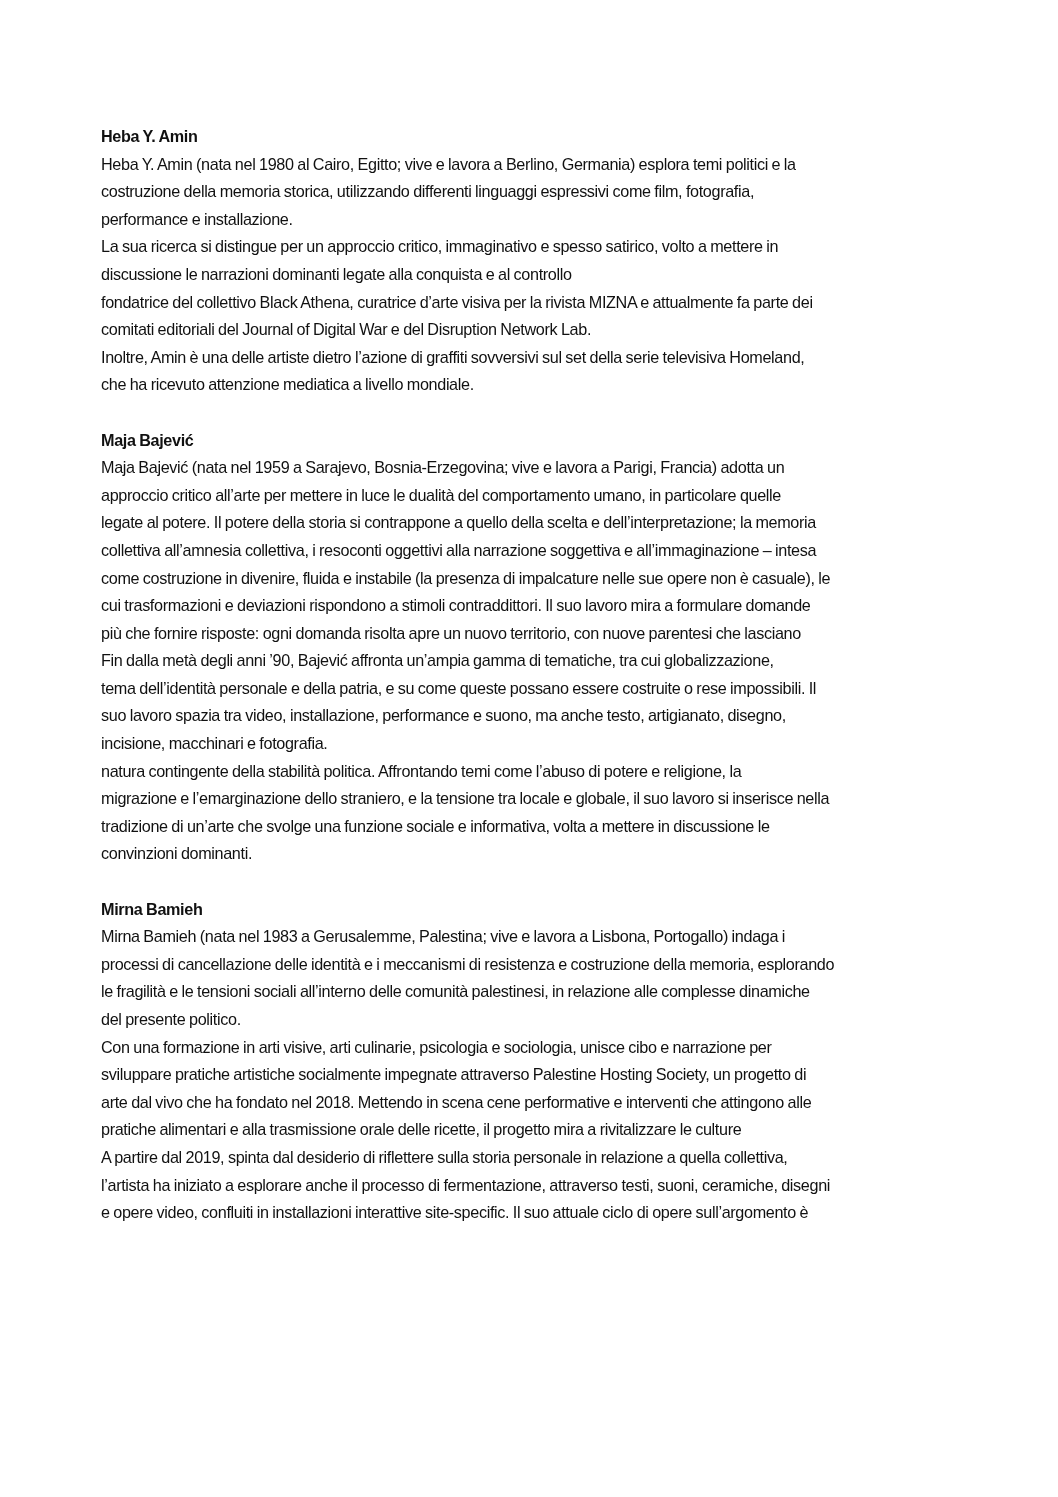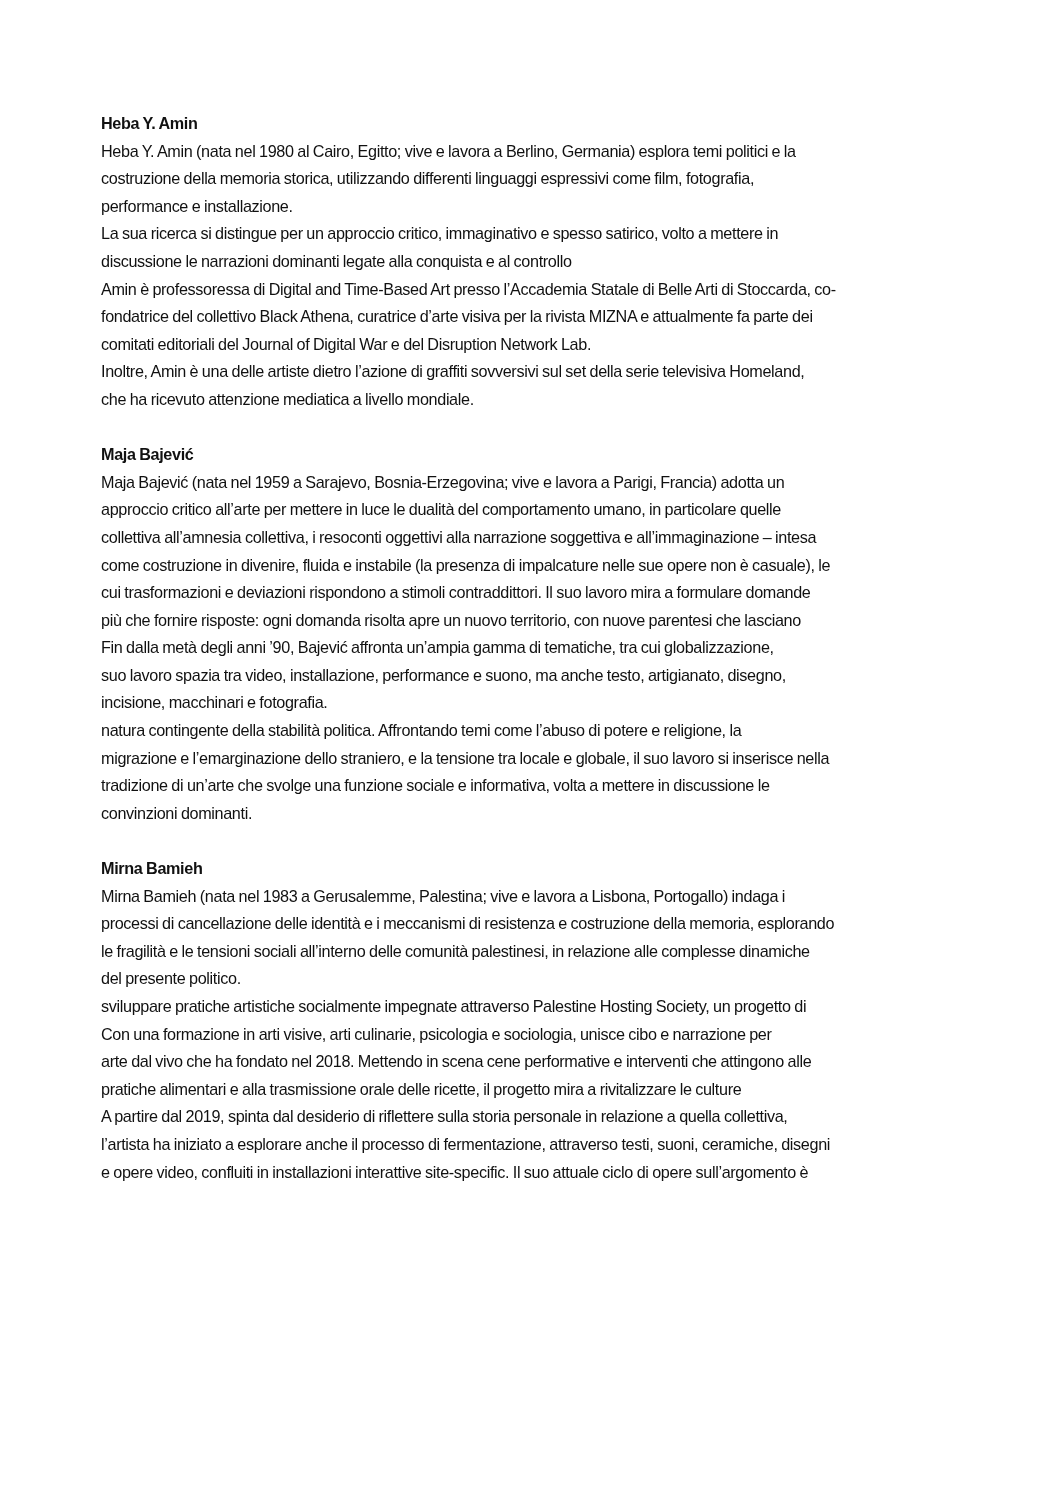--- a/index.html
+++ b/index.html
@@ -11,21 +11,21 @@
       width: 1058px;
       height: 1497px;
       position: relative;
       overflow: hidden;
       font-family: "Liberation Sans", "DejaVu Sans", sans-serif;
       color: #111111;
     }
     .page {
       position: absolute;
       left: 101px;
-      top: 110px;
+      top: 123px;
       width: 870px;
     }
     .section {
       margin: 0 0 27.6px 0;
     }
     .line {
       display: block;
       font-size: 16.2px;
       line-height: 27.6px;
       height: 27.6px;
@@ -43,52 +43,53 @@
 
 <div class="page">
 
   <div class="section">
     <span class="line heading">Heba Y. Amin</span>
     <span class="line">Heba Y. Amin (nata nel 1980 al Cairo, Egitto; vive e lavora a Berlino, Germania) esplora temi politici e la</span>
     <span class="line">costruzione della memoria storica, utilizzando differenti linguaggi espressivi come film, fotografia,</span>
     <span class="line">performance e installazione.</span>
     <span class="line">La sua ricerca si distingue per un approccio critico, immaginativo e spesso satirico, volto a mettere in</span>
     <span class="line">discussione le narrazioni dominanti legate alla conquista e al controllo</span>
-    <span class="line">Amin è professoressa di Digital and Time-Based Art presso l’Accademia Statale di Belle Arti di Stoccarda, co-</span>
     <span class="line"><span>fondatrice del collettivo Black Athena, curatrice d’arte visiva per la rivista </span><span class="it">MIZNA</span><span> e attualmente fa parte dei</span></span>
     <span class="line"><span>comitati editoriali del </span><span class="it">Journal of Digital War</span><span> e del </span><span class="it">Disruption Network Lab</span><span>.</span></span>
     <span class="line"><span>Inoltre, Amin è una delle artiste dietro l’azione di graffiti sovversivi sul set della serie televisiva </span><span class="it">Homeland</span><span>,</span></span>
     <span class="line">che ha ricevuto attenzione mediatica a livello mondiale.</span>
   </div>
 
   <div class="section">
     <span class="line heading">Maja Bajević</span>
     <span class="line">Maja Bajević (nata nel 1959 a Sarajevo, Bosnia-Erzegovina; vive e lavora a Parigi, Francia) adotta un</span>
     <span class="line">approccio critico all’arte per mettere in luce le dualità del comportamento umano, in particolare quelle</span>
+    <span class="line">legate al potere. Il potere della storia si contrappone a quello della scelta e dell’interpretazione; la memoria</span>
     <span class="line">collettiva all’amnesia collettiva, i resoconti oggettivi alla narrazione soggettiva e all’immaginazione – intesa</span>
     <span class="line">come costruzione in divenire, fluida e instabile (la presenza di impalcature nelle sue opere non è casuale), le</span>
     <span class="line">cui trasformazioni e deviazioni rispondono a stimoli contraddittori. Il suo lavoro mira a formulare domande</span>
     <span class="line">più che fornire risposte: ogni domanda risolta apre un nuovo territorio, con nuove parentesi che lasciano</span>
     <span class="line">Fin dalla metà degli anni ’90, Bajević affronta un’ampia gamma di tematiche, tra cui globalizzazione,</span>
+    <span class="line">tema dell’identità personale e della patria, e su come queste possano essere costruite o rese impossibili. Il</span>
     <span class="line">suo lavoro spazia tra video, installazione, performance e suono, ma anche testo, artigianato, disegno,</span>
     <span class="line">incisione, macchinari e fotografia.</span>
     <span class="line">natura contingente della stabilità politica. Affrontando temi come l’abuso di potere e religione, la</span>
     <span class="line">migrazione e l’emarginazione dello straniero, e la tensione tra locale e globale, il suo lavoro si inserisce nella</span>
     <span class="line">tradizione di un’arte che svolge una funzione sociale e informativa, volta a mettere in discussione le</span>
     <span class="line">convinzioni dominanti.</span>
   </div>
 
   <div class="section">
     <span class="line heading">Mirna Bamieh</span>
     <span class="line">Mirna Bamieh (nata nel 1983 a Gerusalemme, Palestina; vive e lavora a Lisbona, Portogallo) indaga i</span>
     <span class="line">processi di cancellazione delle identità e i meccanismi di resistenza e costruzione della memoria, esplorando</span>
     <span class="line">le fragilità e le tensioni sociali all’interno delle comunità palestinesi, in relazione alle complesse dinamiche</span>
     <span class="line">del presente politico.</span>
+    <span class="line">Con una formazione in arti visive, arti culinarie, psicologia e sociologia, unisce cibo e narrazione per</span>
     <span class="line">sviluppare pratiche artistiche socialmente impegnate attraverso Palestine Hosting Society, un progetto di</span>
-    <span class="line">Con una formazione in arti visive, arti culinarie, psicologia e sociologia, unisce cibo e narrazione per</span>
     <span class="line">arte dal vivo che ha fondato nel 2018. Mettendo in scena cene performative e interventi che attingono alle</span>
     <span class="line">pratiche alimentari e alla trasmissione orale delle ricette, il progetto mira a rivitalizzare le culture</span>
     <span class="line">A partire dal 2019, spinta dal desiderio di riflettere sulla storia personale in relazione a quella collettiva,</span>
     <span class="line">l’artista ha iniziato a esplorare anche il processo di fermentazione, attraverso testi, suoni, ceramiche, disegni</span>
     <span class="line">e opere video, confluiti in installazioni interattive site-specific. Il suo attuale ciclo di opere sull’argomento è</span>
   </div>
 
 </div>
 
 </body></html>

